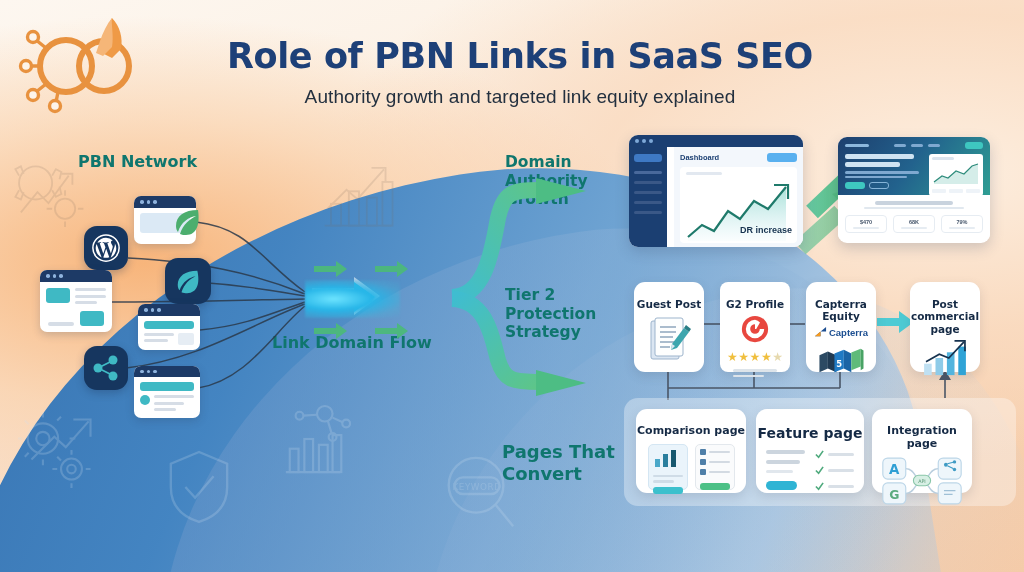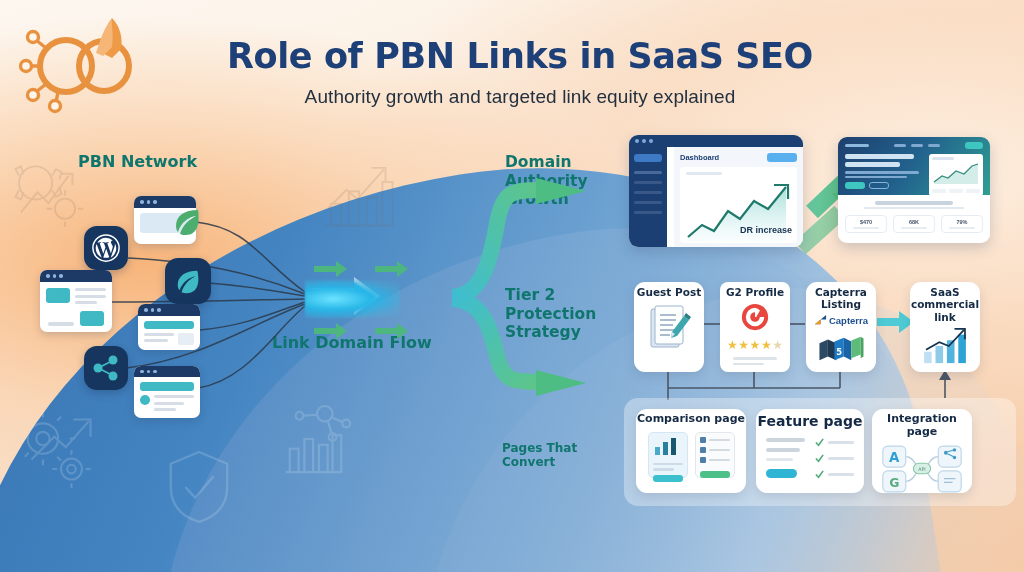--- a/index.html
+++ b/index.html
@@ -63,21 +63,21 @@
 
   
   .sec-label {
     position:absolute; font-weight:bold; color:#0f766e;
     font-family:"DejaVu Sans", sans-serif; line-height:1.2; text-align:left;
   }
   #lbl-pbn     { left:78px;  top:152px; width:165px; font-size:16px; }
   #lbl-flow    { left:272px; top:333px; width:185px; font-size:16px; }
   #lbl-dag     { left:505px; top:153px; width:128px; font-size:15.5px; }
   #lbl-tier2   { left:505px; top:275px; width:128px; font-size:15.5px;margin-top:11px; }
-  #lbl-convert { left:502px; top:441px; width:132px; font-size:12px; }
+  #lbl-convert { left:502px; top:441px; width:132px; font-size:18px; }
 
   
   .browser {
     position:absolute; background:#ffffff; border-radius:7px;
     box-shadow:0 3px 8px rgba(40,60,90,.22); overflow:hidden;
   }
   .browser .bar { height:26%; background:#1d3a66; display:flex; align-items:center; padding-left:6px; gap:3px; }
   .browser .dot { width:3.5px; height:3.5px; border-radius:50%; background:#8fb3dd; }
   .browser .body { padding:5px 6px; }
   .line { height:3px; border-radius:2px; background:#d6dde6; margin-bottom:3.5px; }
@@ -96,21 +96,21 @@
     filter:blur(1px);
   }
 
   
   .card {
     position:absolute; background:#ffffff; border-radius:11px;
     box-shadow:0 4px 11px rgba(60,70,90,.15);
   }
   .card-title {
     text-align:center; font-weight:bold; color:#152a45; font-size:10.5px;
-    font-family:"DejaVu Sans", sans-serif; line-height:1.18; padding-top:4px;
+    font-family:"DejaVu Sans", sans-serif; line-height:1.18; padding-top:16px;
   }
   .dash-shell {
     position:absolute; background:#fff; border-radius:9px; overflow:hidden;
     box-shadow:0 5px 14px rgba(50,65,95,.22);
   }
   .tier-band {
     position:absolute; left:624px; top:398px; width:392px; height:108px;
     background:rgba(255,255,255,.34); border-radius:14px;
   }
   .caption {
@@ -162,20 +162,28 @@
       <circle cx="44" cy="14" r="8"></circle>
         <circle cx="18" cy="16" r="4"></circle>
         <circle cx="66" cy="24" r="4"></circle>
         <circle cx="52" cy="38" r="4"></circle>
       <path d="M22 16l14-1M52 18l11 5M47 21l4 13"></path>
       <path d="M4 74h56"></path>
         <rect x="8" y="50" width="9" height="24"></rect>
         <rect x="23" y="40" width="9" height="34"></rect>
       <rect x="38" y="46" width="9" height="28"></rect>
         <rect x="52" y="36" width="9" height="38"></rect>
+    </svg>
+  </div>
+  <div class="wm on-blue" style="left:437px;top:452px;">
+    <svg width="82" height="84" viewBox="0 0 84 86" fill="none" stroke="currentColor" stroke-width="2.4">
+      <circle cx="40" cy="34" r="28"></circle>
+        <path d="M60 54l18 22"></path>
+      <rect x="18" y="26" width="46" height="17" rx="8.5"></rect>
+      <text x="41" y="38.5" font-size="9" fill="currentColor" stroke="none" text-anchor="middle" font-family="DejaVu Sans, sans-serif" letter-spacing="0.6">KEYWORD</text>
     </svg>
   </div>
   <div class="wm on-blue" style="left:18px;top:410px;">
     <svg width="86" height="80" viewBox="0 0 90 84" fill="none" stroke="currentColor" stroke-width="2.2">
       <circle cx="26" cy="30" r="16"></circle>
         <circle cx="26" cy="30" r="7"></circle>
       <path d="M26 8v-6M26 58v-6M4 30h-6M54 30h6M11 15l-4-4M41 49l4 4M41 11l4-4M11 45l-4 4"></path>
       <circle cx="56" cy="62" r="11"></circle>
         <circle cx="56" cy="62" r="4.5"></circle>
       <path d="M56 47v-5M56 82v-5M41 62h-5M76 62h-5"></path>
@@ -506,21 +514,21 @@
     <div style="text-align:center;margin-top:4px;">
       <span class="star">★</span><span class="star">★</span><span class="star">★</span><span class="star">★</span><span class="starhalf">★</span>
     </div>
     <div style="margin:4px auto 0;width:44px;">
       <div style="height:2.5px;border-radius:2px;background:#dde4ea;margin-bottom:3px;"></div>
       <div style="height:2.5px;width:70%;border-radius:2px;background:#dde4ea;"></div>
     </div>
   </div>
 
   <div class="card" style="left:806px;top:282px;width:70px;height:90px;">
-    <div class="card-title">Capterra Listing</div>
+    <div class="card-title">Capterra Equity</div>
     <div style="display:flex;align-items:center;justify-content:center;gap:2px;margin-top:3px;">
       <svg width="13" height="13" viewBox="0 0 14 14">
           <path d="M1 11 L13 1 L13 6 L7 6 L7 11 Z" fill="#1d4f91"></path>
           <path d="M1 11 L7 6 L7 11 Z" fill="#f89a1c"></path>
         </svg>
       <span style="font-size:9.5px;font-weight:bold;color:#1d4f91;">Capterra</span>
     </div>
     <div style="display:flex;justify-content:center;align-items:flex-end;gap:1px;margin-top:5px;">
       <svg width="50" height="30" viewBox="0 0 52 32">
         <path d="M3 12 l9-4 v18 l-9 4 z" fill="#2c4a63"></path>
@@ -528,21 +536,21 @@
         <path d="M19 10 l10-4 v20 l-10 4 z" fill="#1f7ac4"></path>
           <path d="M29 6 l8 4 v20 l-8-4 z" fill="#1a64a5"></path>
         <path d="M37 9 l10-4 v19 l-10 4 z" fill="#5fbb7a"></path>
           <path d="M47 5 l3 2 v19 l-3 2 z" fill="#49a365"></path>
         <text x="24" y="24" font-size="9" fill="#fff" font-family="DejaVu Sans, sans-serif" font-weight="bold" text-anchor="middle">5</text>
       </svg>
     </div>
   </div>
 
   <div class="card" style="left:910px;top:282px;width:70px;height:90px;">
-    <div class="card-title">SaaS commercial link</div>
+    <div class="card-title">Post commercial page</div>
     <div style="display:flex;justify-content:center;margin-top:4px;">
       <svg width="50" height="38" viewBox="0 0 52 40">
         <rect x="4" y="26" width="8" height="12" fill="#bfe0f2"></rect>
         <rect x="16" y="20" width="8" height="18" fill="#8ecbe8"></rect>
         <rect x="28" y="14" width="8" height="24" fill="#52b4de"></rect>
         <rect x="40" y="8" width="8" height="30" fill="#2fa3d6"></rect>
         <path d="M6 24 L20 16 L30 20 L46 3" stroke="#16324f" stroke-width="1.8" fill="none"></path>
         <path d="M36 2 h11 v11" stroke="#16324f" stroke-width="1.8" fill="none"></path>
       </svg>
     </div>

